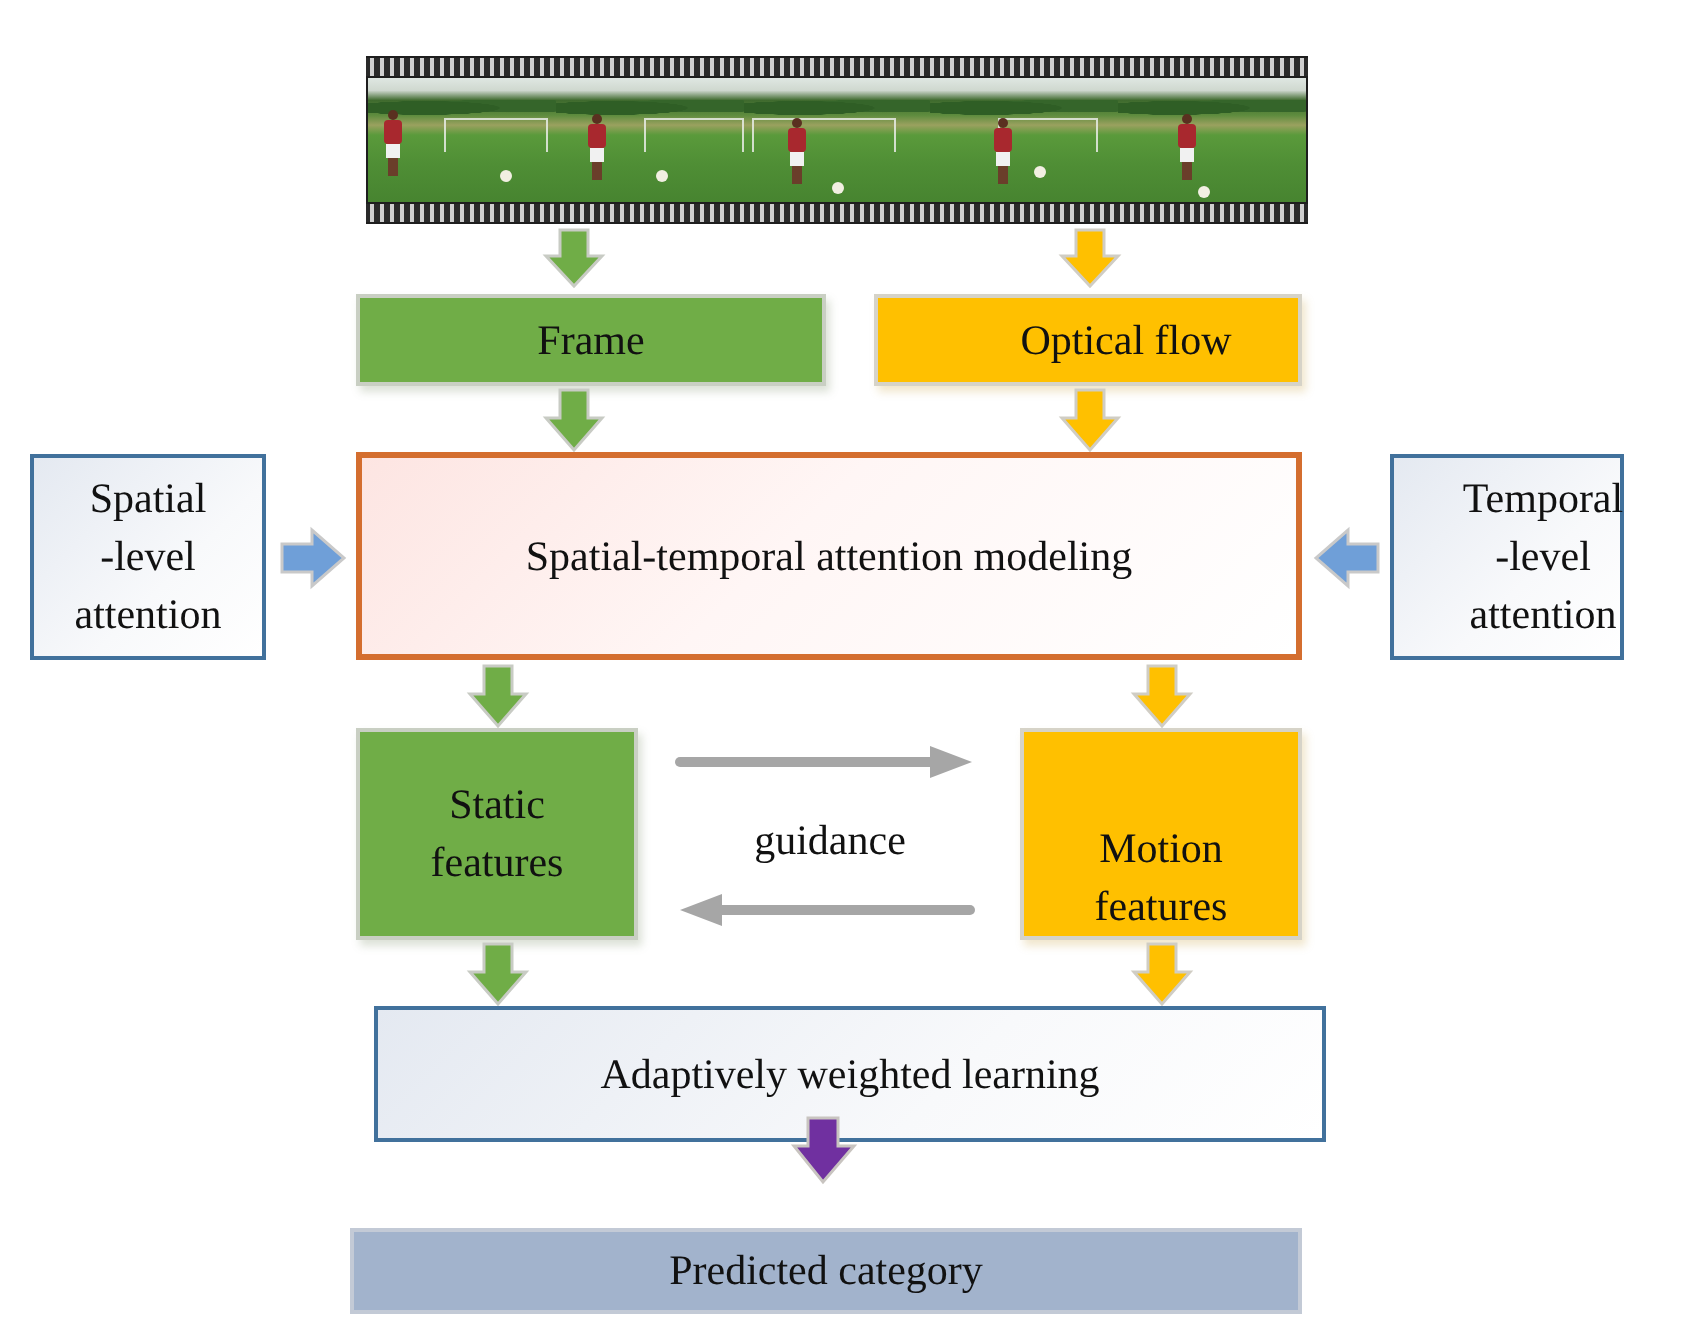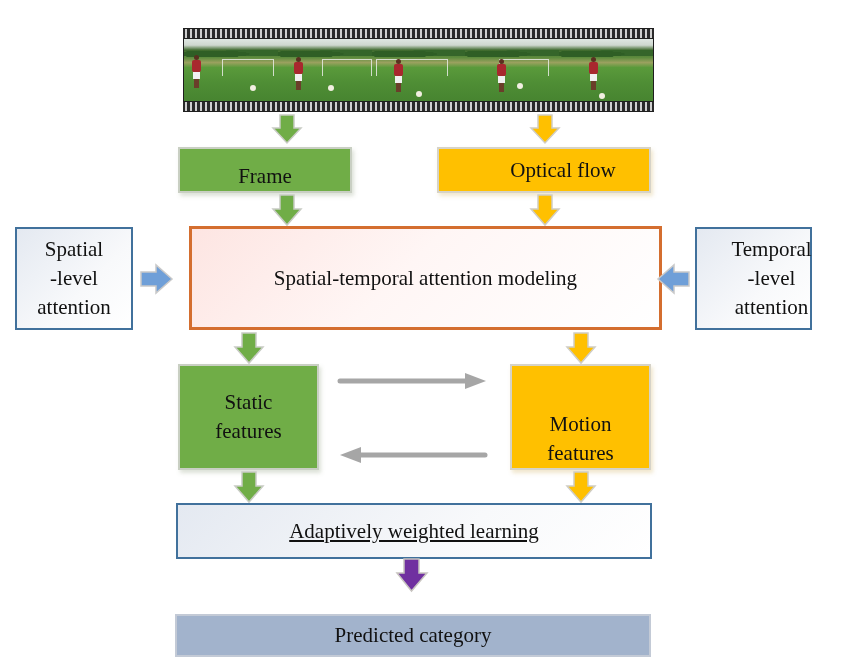--- a/index.html
+++ b/index.html
@@ -5,21 +5,21 @@
     html, body { margin: 0; padding: 0; background: #ffffff; }
     body { width: 844px; height: 665px; position: relative; overflow: hidden;
            font-family: "Liberation Serif", "DejaVu Serif", serif; color: #111; }
     .box { position: absolute; display: flex; align-items: center; justify-content: center;
            text-align: center; box-sizing: border-box; font-size: 21px; line-height: 29px; }
     .green { background: #70ad47; border: 2px solid #c9cfc3; box-shadow: 2px 3px 4px rgba(120,140,100,0.25); }
     .yellow { background: #ffc000; border: 2px solid #d6d3c8; box-shadow: 2px 3px 4px rgba(200,160,60,0.25); }
     .blue-outline { background: linear-gradient(135deg, #e4e9f1 0%, #f8f9fb 60%, #ffffff 100%);
                     border: 2px solid #41719c; }
     .orange-outline { background: linear-gradient(135deg, #fde5e2 0%, #fff6f5 45%, #ffffff 100%);
-                      border: 3px solid #d46e2f; margin-left: 11px; }
+                      border: 3px solid #d46e2f; }
     .slate { background: #a2b3cc; border: 2px solid #c3cad6; }
 
     
     .film { position: absolute; left: 183px; top: 28px; width: 471px; height: 84px; background: #1e1e1e; }
     .perf { position: absolute; left: 0; width: 100%; height: 9px;
             background: repeating-linear-gradient(90deg, #2a2a2a 0px, #2a2a2a 2px, #cfcfcf 2px, #cfcfcf 4px, #2a2a2a 4px, #2a2a2a 5px); }
     .perf.top { top: 1px; }
     .perf.bottom { bottom: 1px; }
     .frames { position: absolute; left: 1px; right: 1px; top: 11px; bottom: 11px; display: flex; }
     .shot { flex: 1; position: relative; overflow: hidden;
@@ -102,21 +102,21 @@
   <svg width="30" height="30">
       <polygon points="8,1 22,1 22,14 29,14 15,29 1,14 8,14" fill="#70ad47" stroke="#c8cbc4" stroke-width="1.5"></polygon>
     </svg>
 </div>
 <div class="arrow" style="left:530px;top:114px;">
   <svg width="30" height="30">
       <polygon points="8,1 22,1 22,14 29,14 15,29 1,14 8,14" fill="#ffc000" stroke="#d0cdc4" stroke-width="1.5"></polygon>
     </svg>
 </div>
 
-<div class="box green" style="left:178px;top:147px;width:174px;height:46px;align-items:flex-end;">
+<div class="box green" style="left:178px;top:147px;width:235px;height:46px;">
   <span>Frame</span>
 </div>
 <div class="box yellow" style="left:437px;top:147px;width:214px;height:46px;padding-left:38px;">
   <span>Optical flow</span>
 </div>
 
 <div class="arrow" style="left:272px;top:194px;">
   <svg width="30" height="32">
       <polygon points="8,1 22,1 22,15 29,15 15,31 1,15 8,15" fill="#70ad47" stroke="#c8cbc4" stroke-width="1.5"></polygon>
     </svg>
@@ -176,20 +176,21 @@
 </div>
 
 <div class="arrow" style="left:338px;top:372px;">
   <svg width="150" height="18">
       <line x1="2" y1="9" x2="130" y2="9" stroke="#a6a6a6" stroke-width="5" stroke-linecap="round"></line>
       <polygon points="127,1 148,9 127,17" fill="#a6a6a6"></polygon>
     </svg>
 </div>
 <div class="box" style="left:330px;top:390px;width:170px;height:60px;font-size:21px;">
   <div>
+    <div>guidance</div>
   </div>
 </div>
 <div class="arrow" style="left:338px;top:446px;">
   <svg width="150" height="18">
       <line x1="20" y1="9" x2="147" y2="9" stroke="#a6a6a6" stroke-width="5" stroke-linecap="round"></line>
       <polygon points="23,1 2,9 23,17" fill="#a6a6a6"></polygon>
     </svg>
 </div>
 
 <div class="box yellow" style="left:510px;top:364px;width:141px;height:106px;align-items:flex-end;">
@@ -203,21 +204,21 @@
   <svg width="30" height="32">
       <polygon points="8,1 22,1 22,15 29,15 15,31 1,15 8,15" fill="#70ad47" stroke="#c8cbc4" stroke-width="1.5"></polygon>
     </svg>
 </div>
 <div class="arrow" style="left:566px;top:471px;">
   <svg width="30" height="32">
       <polygon points="8,1 22,1 22,15 29,15 15,31 1,15 8,15" fill="#ffc000" stroke="#d0cdc4" stroke-width="1.5"></polygon>
     </svg>
 </div>
 
-<div class="box blue-outline" style="left:176px;top:503px;width:476px;height:56px;text-decoration:underline;">
+<div class="box blue-outline" style="left:187px;top:503px;width:476px;height:68px;">
   <span>Adaptively weighted learning</span>
 </div>
 
 <div class="arrow" style="left:396px;top:558px;">
   <svg width="32" height="34">
       <polygon points="8,1 23,1 23,15 31,15 15.5,33 1,15 8,15" fill="#7030a0" stroke="#c8c4c0" stroke-width="1.5"></polygon>
     </svg>
 </div>
 
 <div class="box slate" style="left:175px;top:592px;width:476px;height:43px;margin-top:22px;">

